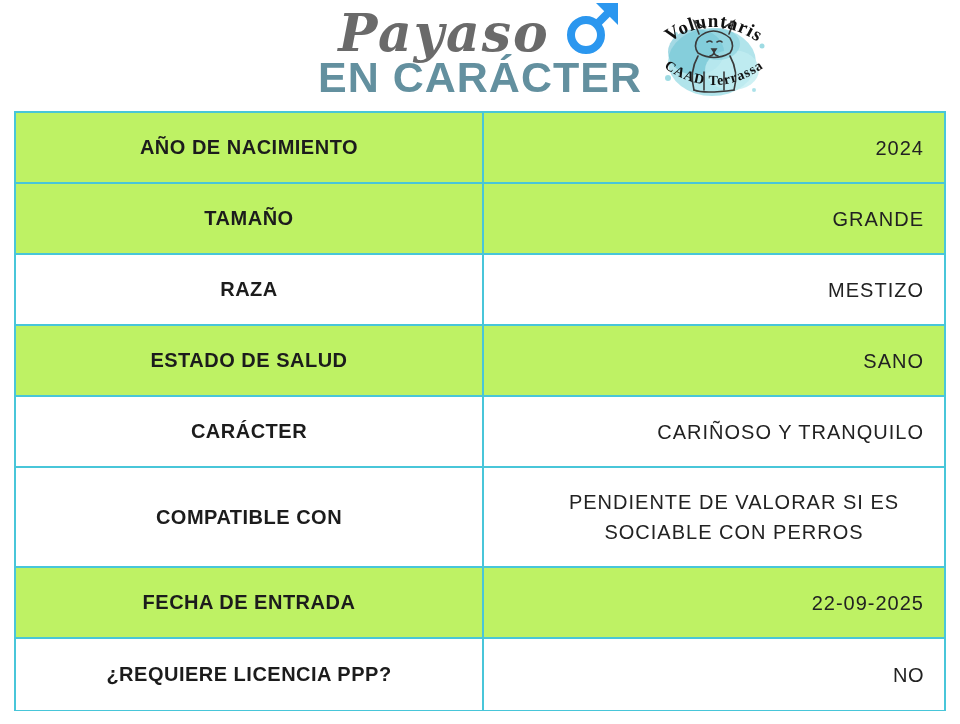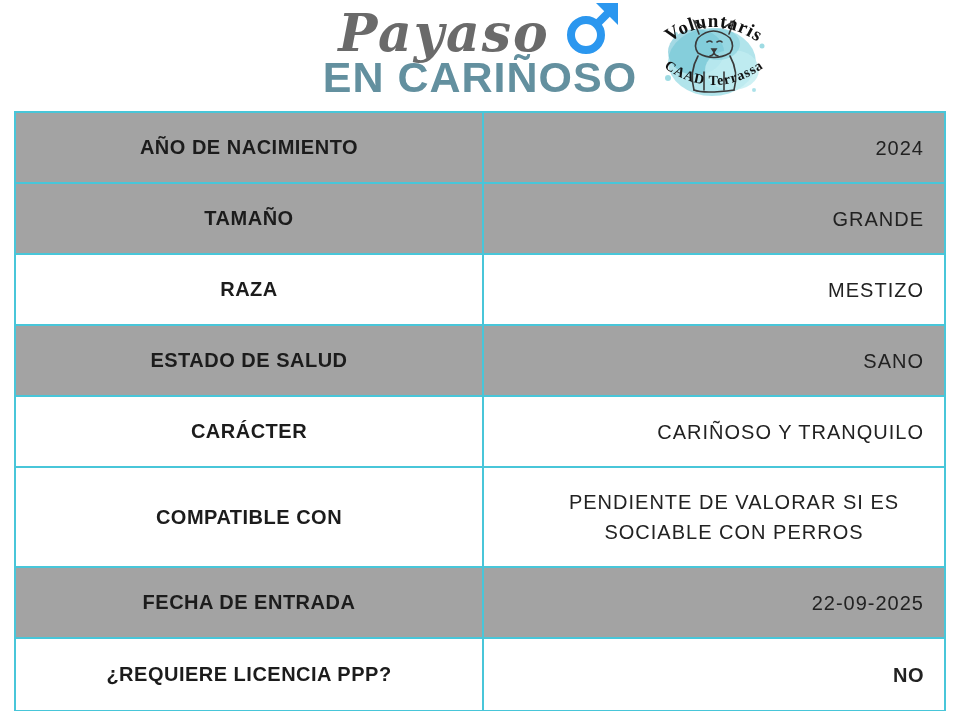--- a/index.html
+++ b/index.html
@@ -44,57 +44,57 @@
     display: flex; flex-direction: column;
     border: 2px solid #48c6d9;
     background: #ffffff;
   }
   .row {
     display: flex; flex: 0 0 71px;
     border-bottom: 2px solid #48c6d9;
   }
   .row:last-child { border-bottom: none; }
   .row.tall { flex: 0 0 100px; }
-  .row.alt .cell { background: #a3a3a3; }
+  .row.alt .cell { background: #bef264; }
   .cell {
     display: flex; align-items: center; justify-content: center;
     text-align: center; background: #ffffff;
     padding: 6px 20px;
   }
   .cell.label {
     flex: 0 0 468px;
     border-right: 2px solid #48c6d9;
     font-weight: bold; font-size: 20px; color: #1c1c1c;
     letter-spacing: 0.5px;
   }
   .cell.value {
     flex: 1;
     font-size: 20px; color: #222222;
     letter-spacing: 1px; line-height: 1.5; justify-content: flex-end;
   }
   .cell.value .val-text { max-width: 380px; }
-  .row.value-bold .cell.value { font-weight: bold; letter-spacing: 0.5px; }
+  .row.value-bold .cell.value { font-weight: normal; letter-spacing: 0.5px; }
 </style>
 </head>
 <body>
 
 <div class="page">
 
   <div class="header">
     <div class="name-line">
       <span class="pet-name">Payaso</span>
       <span class="male-symbol" role="img" aria-label="♂">
         <svg width="58" height="58" viewBox="0 0 58 58">
           <circle cx="22" cy="36" r="15" fill="none" stroke="#2b97ef" stroke-width="8"></circle>
           <line x1="33" y1="25" x2="48" y2="10" stroke="#2b97ef" stroke-width="8"></line>
           <polygon points="32,4 54,4 54,26 44,16 42,14" fill="#2b97ef" transform="rotate(0)"></polygon>
         </svg>
       </span>
     </div>
-    <div class="subtitle">EN CARIÑOSO</div>
+    <div class="subtitle">EN CARÁCTER</div>
 
     <div class="logo">
       <svg width="136" height="110" viewBox="0 0 136 110">
 
         <g opacity="0.95">
           <ellipse cx="66" cy="62" rx="44" ry="34" fill="#9fdde6" opacity="0.85"></ellipse>
           <ellipse cx="50" cy="52" rx="28" ry="23" fill="#5fbdcf" opacity="0.6"></ellipse>
           <ellipse cx="86" cy="70" rx="27" ry="20" fill="#bfecf1" opacity="0.8"></ellipse>
           <ellipse cx="72" cy="44" rx="22" ry="16" fill="#78cbd8" opacity="0.55"></ellipse>
           <circle cx="22" cy="78" r="3" fill="#7fd0db" opacity="0.8"></circle>

